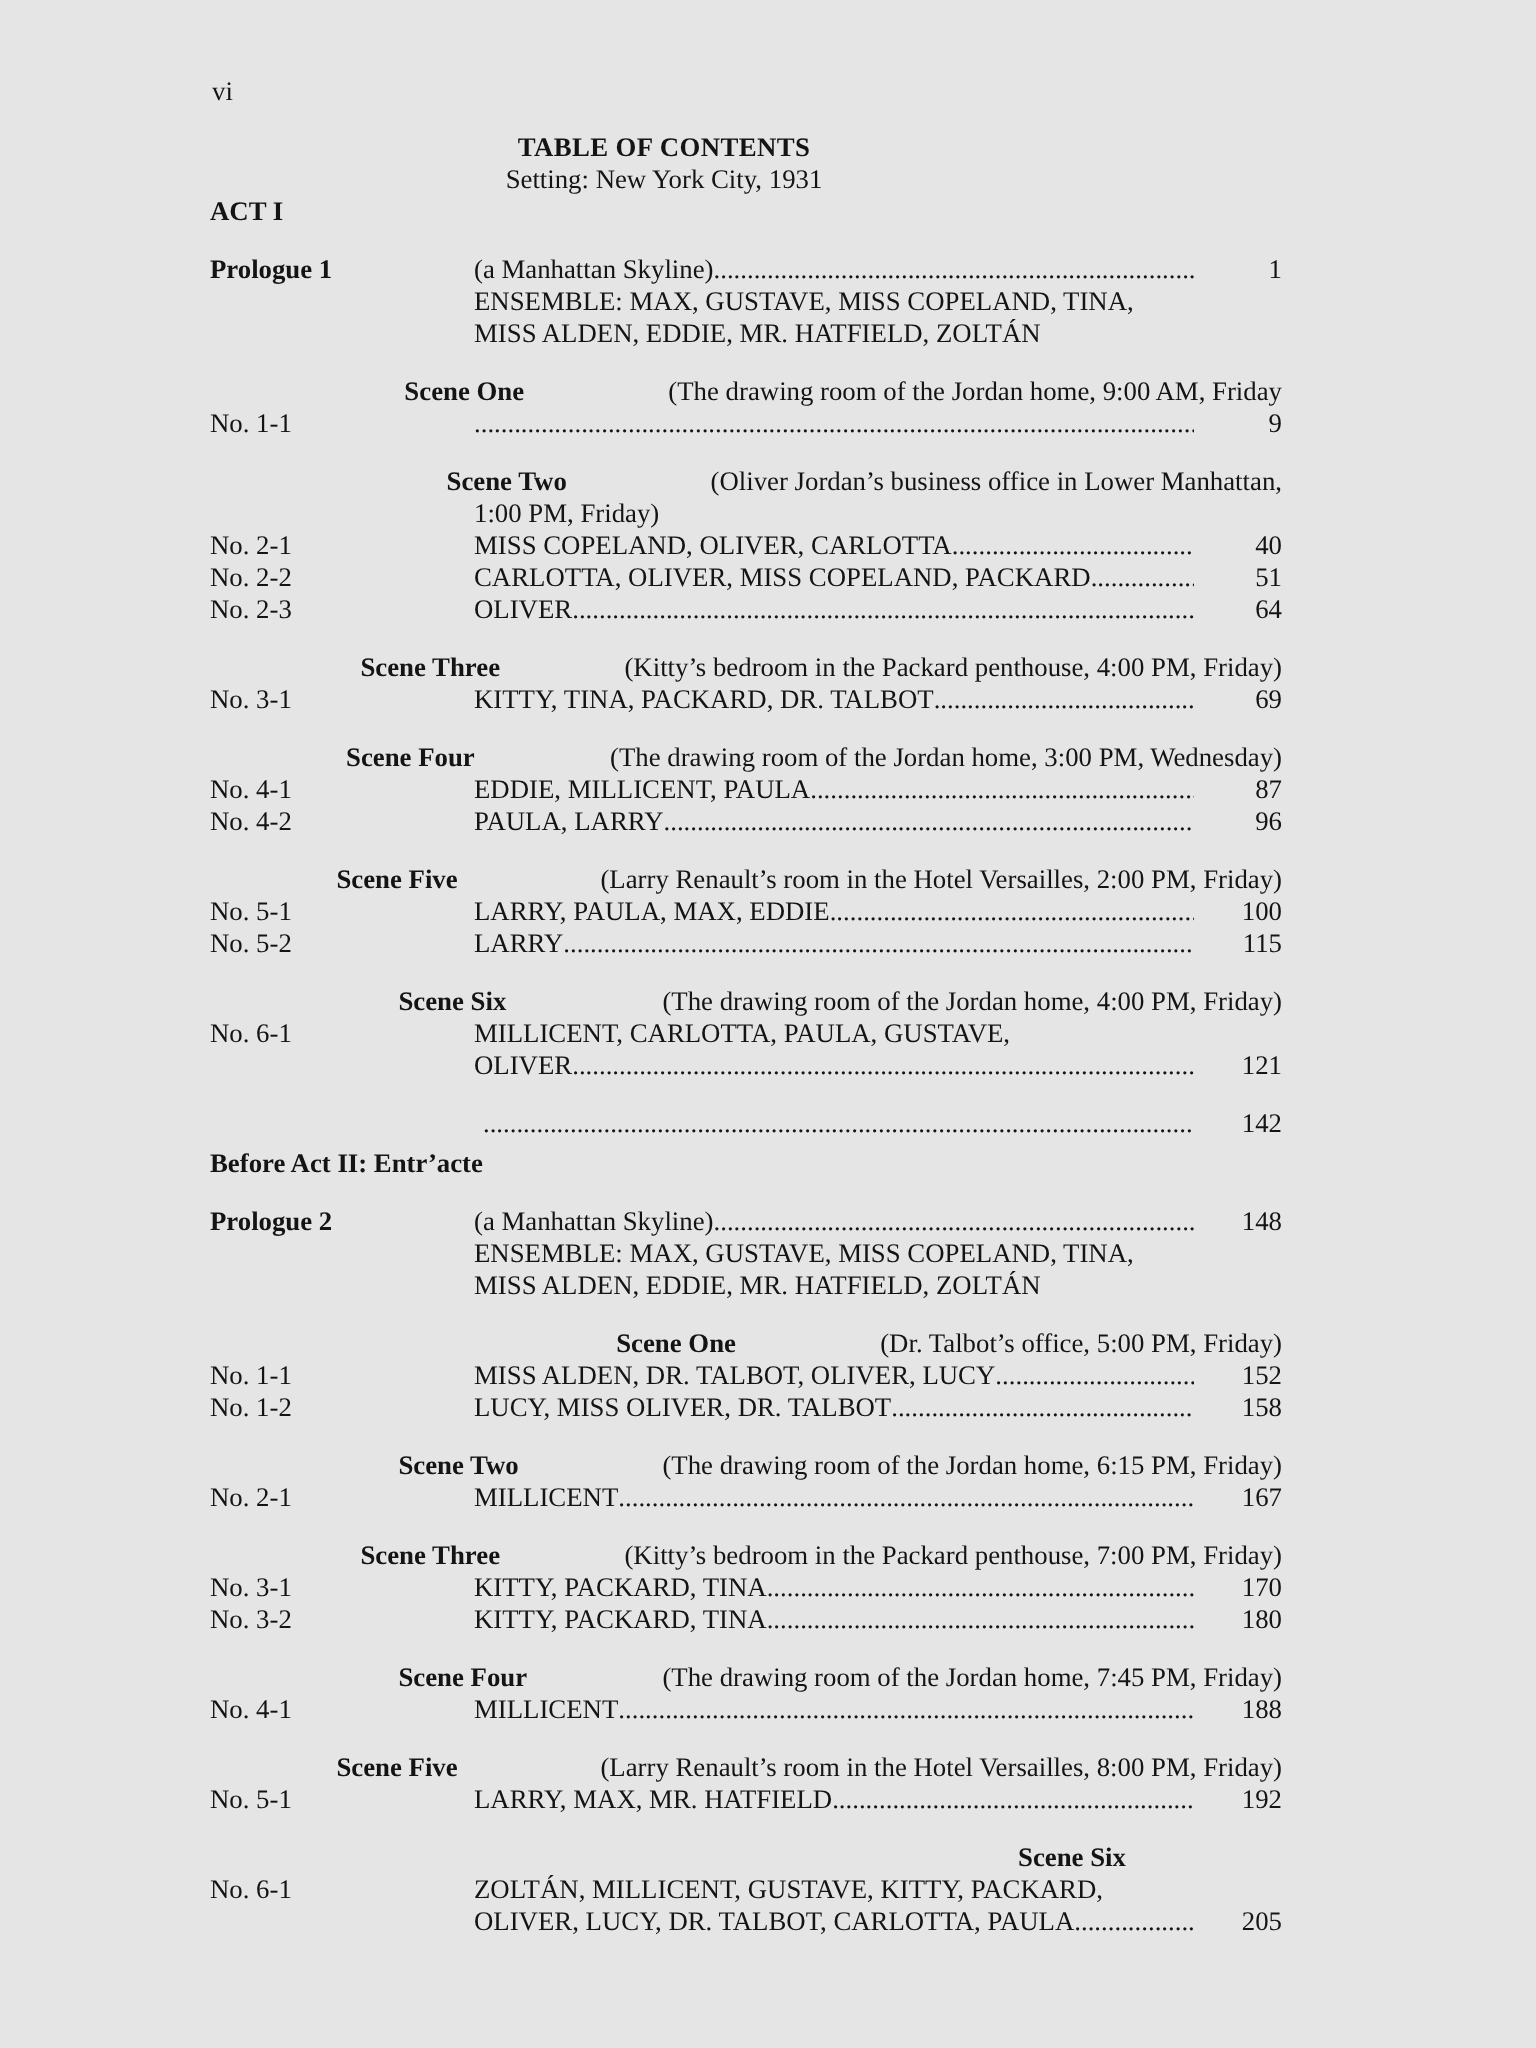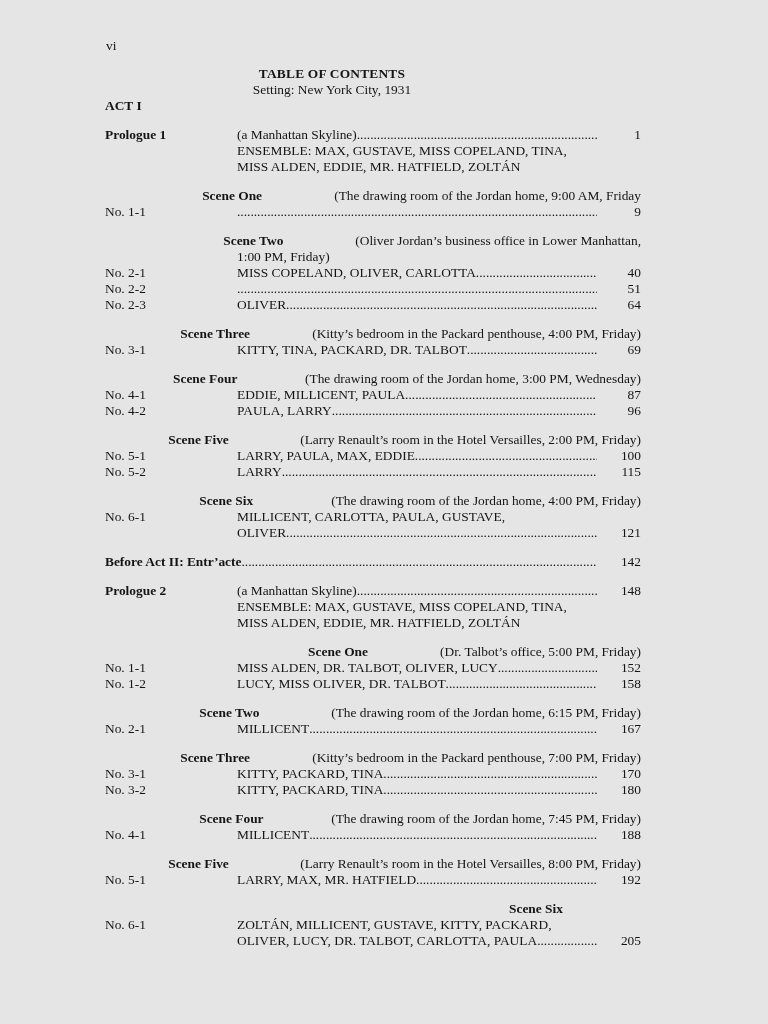--- a/index.html
+++ b/index.html
@@ -11,21 +11,21 @@
   .folio{position:absolute;left:106px;top:38px;line-height:16px;}
   .head{position:absolute;left:0;top:66px;width:664px;text-align:center;line-height:16px;}
   .head .t{font-weight:bold;letter-spacing:.2px;}
   .lines{position:absolute;left:0;top:98px;width:741px;}
   .row{display:flex;margin-left:105px;width:536px;line-height:16px;}
   .row.gap{margin-top:13px;justify-content:flex-end;}
   .act-row{font-weight:bold;}
   .lbl{flex:0 0 132px;white-space:pre;}
   .lbl.b{font-weight:bold;}
   .txt{white-space:pre;}
-  .wtxt{font-weight:bold;white-space:pre;}
+  .wtxt{font-weight:bold;white-space:pre;margin-top:20px;}
   .leader{flex:1 1 auto;overflow:hidden;white-space:nowrap;}
   .pg{flex:0 0 44px;text-align:right;white-space:pre;}
 </style>
 </head>
 <body>
 
 <div class="page">
   <div class="folio">vi</div>
   <div class="head">
     <div class="t">TABLE OF CONTENTS</div>
@@ -67,20 +67,21 @@
         <span class="txt">1:00 PM, Friday)</span>
       </div>
       <div class="row">
         <span class="lbl">No. 2-1</span>
         <span class="txt">MISS COPELAND, OLIVER, CARLOTTA</span>
         <span class="leader">...........................................................................................................................................................................................</span>
         <span class="pg">40</span>
       </div>
       <div class="row">
         <span class="lbl">No. 2-2</span>
+        <span class="txt">CARLOTTA, OLIVER, MISS COPELAND, PACKARD</span>
         <span class="leader">...........................................................................................................................................................................................</span>
         <span class="pg">51</span>
       </div>
       <div class="row">
         <span class="lbl">No. 2-3</span>
         <span class="txt">OLIVER</span>
         <span class="leader">...........................................................................................................................................................................................</span>
         <span class="pg">64</span>
       </div>
       <div class="row gap">

